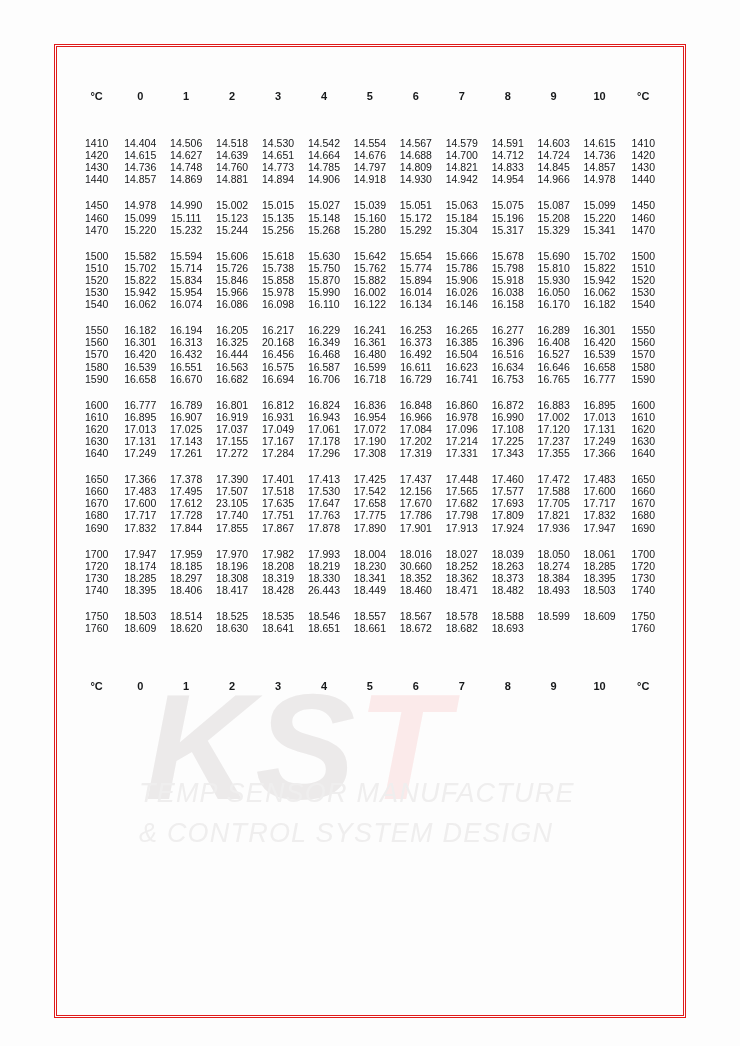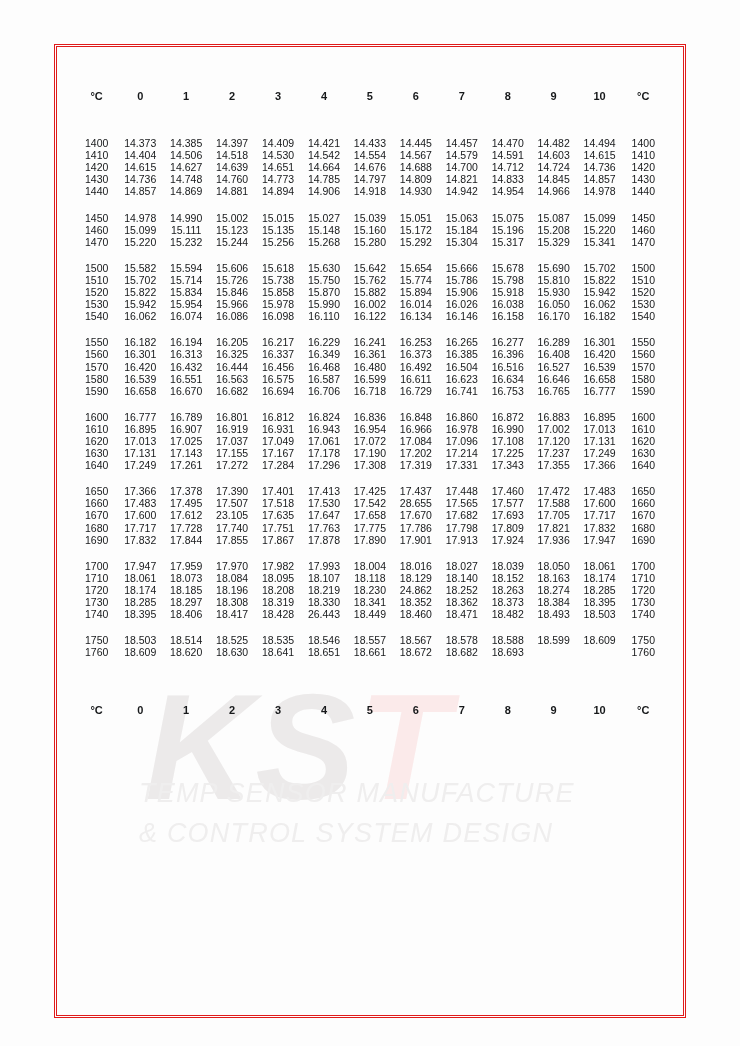--- a/index.html
+++ b/index.html
@@ -158,35 +158,20 @@
             <th class="col">9</th>
             <th class="col">10</th>
             <th class="edge">°C</th>
           </tr>
         </thead>
       <tbody>
           <tr class="gap-small">
             <td colspan="13">&nbsp;</td>
           </tr>
           <tr>
-            <td class="edge">1400</td>
-            <td class="col">14.373</td>
-            <td class="col">14.385</td>
-            <td class="col">14.397</td>
-            <td class="col">14.409</td>
-            <td class="col">14.421</td>
-            <td class="col">14.433</td>
-            <td class="col">14.445</td>
-            <td class="col">14.457</td>
-            <td class="col">14.470</td>
-            <td class="col">14.482</td>
-            <td class="col">14.494</td>
-            <td class="edge">1400</td>
-          </tr>
-          <tr>
             <td class="edge">1410</td>
             <td class="col">14.404</td>
             <td class="col">14.506</td>
             <td class="col">14.518</td>
             <td class="col">14.530</td>
             <td class="col">14.542</td>
             <td class="col">14.554</td>
             <td class="col">14.567</td>
             <td class="col">14.579</td>
             <td class="col">14.591</td>
@@ -381,21 +366,21 @@
             <td class="col">16.277</td>
             <td class="col">16.289</td>
             <td class="col">16.301</td>
             <td class="edge">1550</td>
           </tr>
           <tr>
             <td class="edge">1560</td>
             <td class="col">16.301</td>
             <td class="col">16.313</td>
             <td class="col">16.325</td>
-            <td class="col">16.337</td>
+            <td class="col">20.168</td>
             <td class="col">16.349</td>
             <td class="col">16.361</td>
             <td class="col">16.373</td>
             <td class="col">16.385</td>
             <td class="col">16.396</td>
             <td class="col">16.408</td>
             <td class="col">16.420</td>
             <td class="edge">1560</td>
           </tr>
           <tr>
@@ -540,21 +525,21 @@
             <td class="edge">1650</td>
           </tr>
           <tr>
             <td class="edge">1660</td>
             <td class="col">17.483</td>
             <td class="col">17.495</td>
             <td class="col">17.507</td>
             <td class="col">17.518</td>
             <td class="col">17.530</td>
             <td class="col">17.542</td>
-            <td class="col">28.655</td>
+            <td class="col">12.156</td>
             <td class="col">17.565</td>
             <td class="col">17.577</td>
             <td class="col">17.588</td>
             <td class="col">17.600</td>
             <td class="edge">1660</td>
           </tr>
           <tr>
             <td class="edge">1670</td>
             <td class="col">17.600</td>
             <td class="col">17.612</td>
@@ -611,43 +596,28 @@
             <td class="col">17.993</td>
             <td class="col">18.004</td>
             <td class="col">18.016</td>
             <td class="col">18.027</td>
             <td class="col">18.039</td>
             <td class="col">18.050</td>
             <td class="col">18.061</td>
             <td class="edge">1700</td>
           </tr>
           <tr>
-            <td class="edge">1710</td>
-            <td class="col">18.061</td>
-            <td class="col">18.073</td>
-            <td class="col">18.084</td>
-            <td class="col">18.095</td>
-            <td class="col">18.107</td>
-            <td class="col">18.118</td>
-            <td class="col">18.129</td>
-            <td class="col">18.140</td>
-            <td class="col">18.152</td>
-            <td class="col">18.163</td>
-            <td class="col">18.174</td>
-            <td class="edge">1710</td>
-          </tr>
-          <tr>
             <td class="edge">1720</td>
             <td class="col">18.174</td>
             <td class="col">18.185</td>
             <td class="col">18.196</td>
             <td class="col">18.208</td>
             <td class="col">18.219</td>
             <td class="col">18.230</td>
-            <td class="col">24.862</td>
+            <td class="col">30.660</td>
             <td class="col">18.252</td>
             <td class="col">18.263</td>
             <td class="col">18.274</td>
             <td class="col">18.285</td>
             <td class="edge">1720</td>
           </tr>
           <tr>
             <td class="edge">1730</td>
             <td class="col">18.285</td>
             <td class="col">18.297</td>

